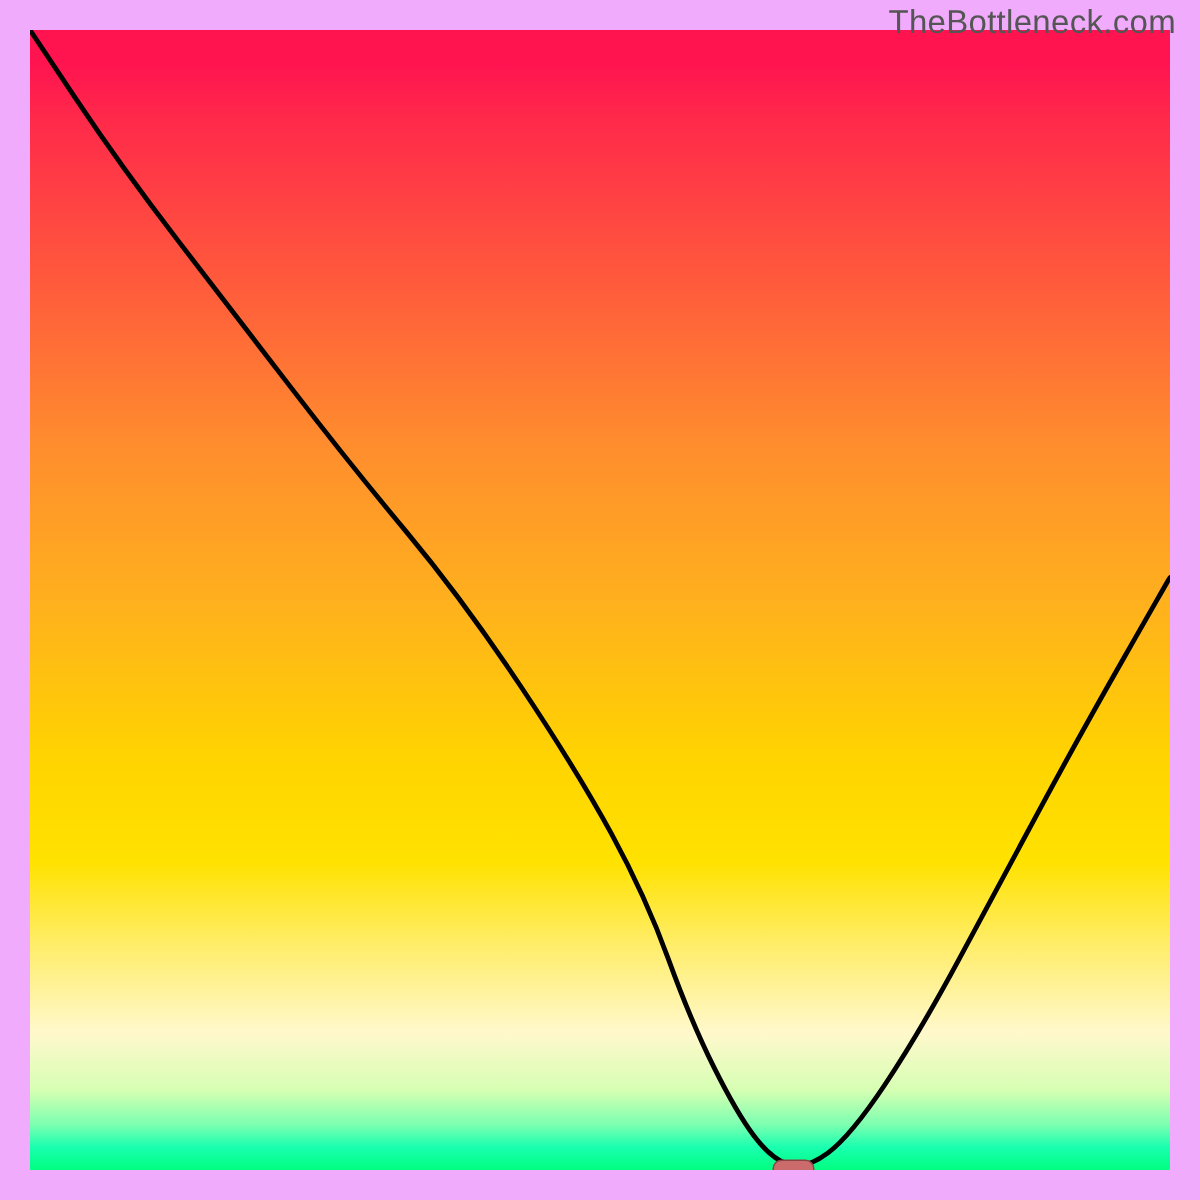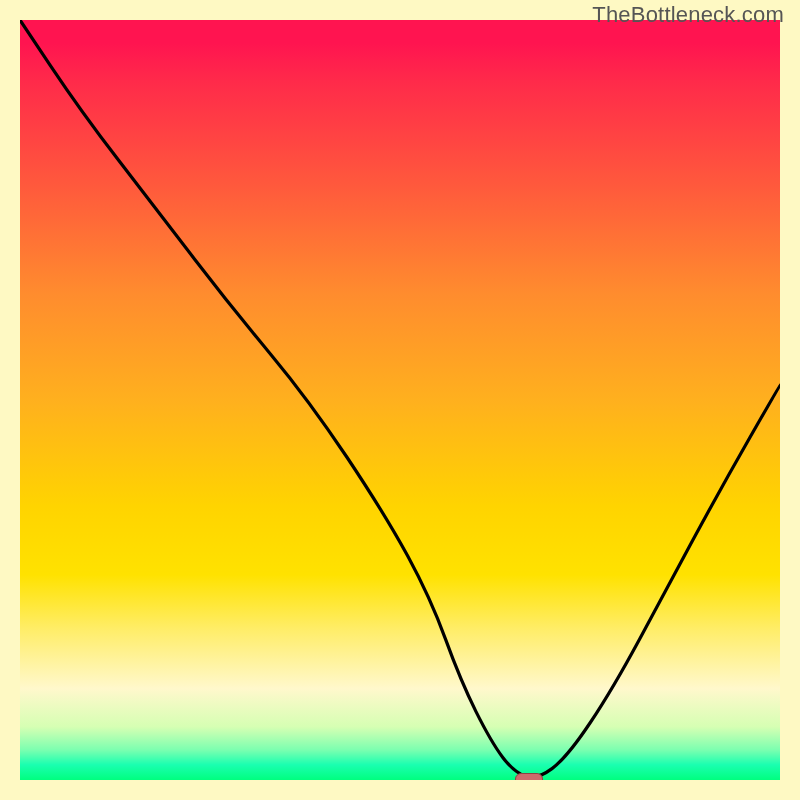--- a/index.html
+++ b/index.html
@@ -8,21 +8,21 @@
     width: 800px;
     height: 800px;
     background: #000;
     overflow: hidden;
     font-family: Arial, Helvetica, sans-serif;
   }
   .frame {
     position: relative;
     width: 800px;
     height: 800px;
-    background: #fef9c3;
+    background: #f0abfc;
   }
   .watermark {
     position: absolute;
     top: 2px;
     right: 16px;
     color: #555;
     font-size: 22px;
     font-weight: 500;
     letter-spacing: 0.2px;
     z-index: 10;

